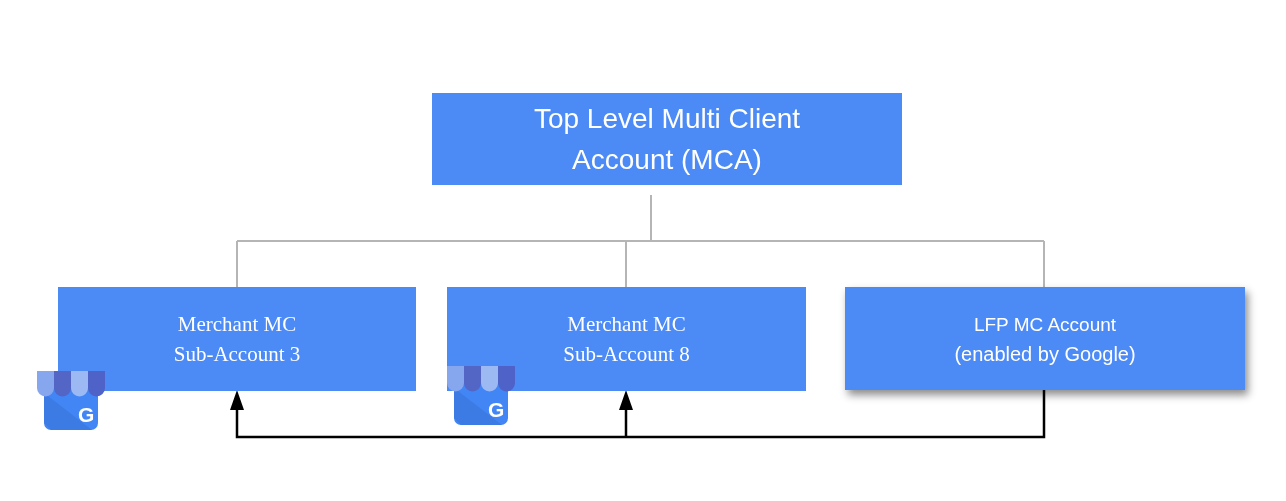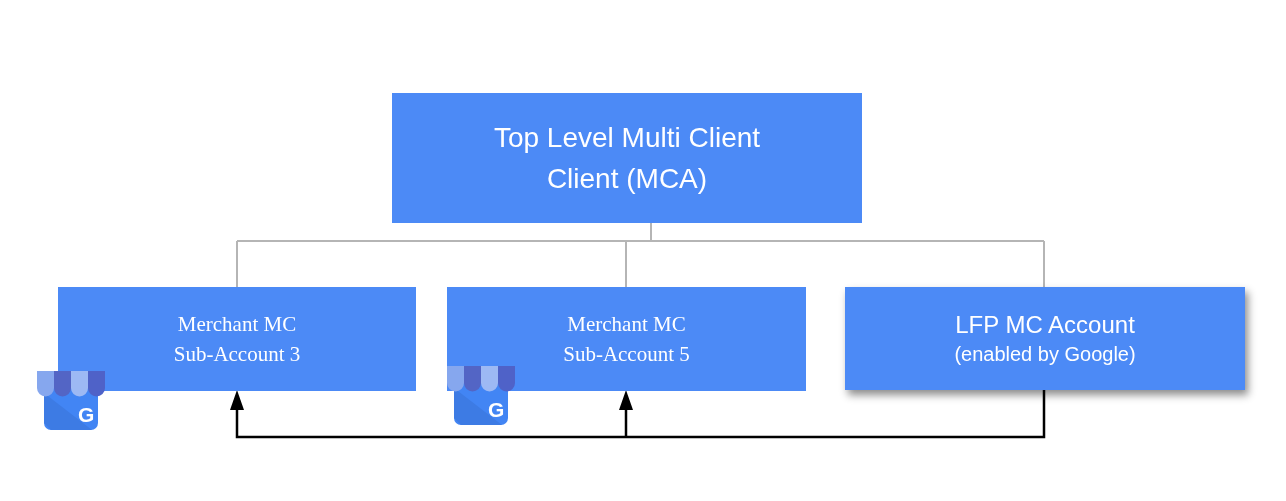--- a/index.html
+++ b/index.html
@@ -33,30 +33,30 @@
   .arrowhead{fill:var(--flow-line);stroke:none;}
   .node{
     position:absolute;
     background:var(--box-fill);
     color:var(--box-text);
     display:flex;flex-direction:column;
     align-items:center;justify-content:center;
     text-align:center;
     z-index:2;
   }
-  .node-mca{left:392px;top:93px;width:470px;height:130px;}
+  .node-mca{left:432px;top:93px;width:470px;height:92px;}
   .node-mca .line{font-size:28px;line-height:41px;}
   .node-sub1{left:58px;top:287px;width:358px;height:104px;}
   .node-sub2{left:447px;top:287px;width:359px;height:104px;}
   .node-sub1 .line,.node-sub2 .line{font-size:21px;line-height:30px;font-family:Liberation Serif, serif;}
   .node-lfp{
     left:845px;top:287px;width:400px;height:103px;
     box-shadow:3px 5px 8px rgba(0,0,0,0.45);
   }
-  .node-lfp .line1{font-size:24px;line-height:30px;text-align:center;}
+  .node-lfp .line1{font-size:19px;line-height:30px;text-align:center;}
   .node-lfp .line2{font-size:20px;line-height:28px;}
   .gmb-icon{position:absolute;width:70px;height:62px;z-index:3;}
   .gmb-icon-1{left:36px;top:369px;}
   .gmb-icon-2{left:446px;top:364px;}
   .gmb-body-rect{fill:var(--gmb-body);}
   .gmb-fold-tri{fill:var(--gmb-fold);}
   .gmb-s1{fill:var(--gmb-stripe-light-1);}
   .gmb-s2{fill:var(--gmb-stripe-dark-1);}
   .gmb-s3{fill:var(--gmb-stripe-light-2);}
   .gmb-s4{fill:var(--gmb-stripe-dark-2);}
@@ -80,31 +80,31 @@
     <path class="tree-edge" d="M1044,241 V287"></path>
 
     <path class="flow-edge" d="M1044,390 V437 H237 V409"></path>
     <path class="flow-edge" d="M626,437 V409"></path>
     <path class="arrowhead" d="M237,390 L230,410 L244,410 Z"></path>
     <path class="arrowhead" d="M626,390 L619,410 L633,410 Z"></path>
   </svg>
 
   <div class="node node-mca">
     <span class="line line1">Top Level Multi Client</span>
-    <span class="line line2">Client (MCA)</span>
+    <span class="line line2">Account (MCA)</span>
   </div>
 
   <div class="node node-sub1">
     <span class="line line1">Merchant MC</span>
     <span class="line line2">Sub-Account 3</span>
   </div>
 
   <div class="node node-sub2">
     <span class="line line1">Merchant MC</span>
-    <span class="line line2">Sub-Account 5</span>
+    <span class="line line2">Sub-Account 8</span>
   </div>
 
   <div class="node node-lfp">
     <span class="line line1">LFP MC Account</span>
     <span class="line line2">(enabled by Google)</span>
   </div>
 
   <svg class="gmb-icon gmb-icon-1" viewBox="0 0 70 62" xmlns="http://www.w3.org/2000/svg">
     <rect class="gmb-body-rect" x="8" y="16" width="54" height="45" rx="7"></rect>
     <polygon class="gmb-fold-tri" points="8,24 56,61 15,61 8,54"></polygon>

